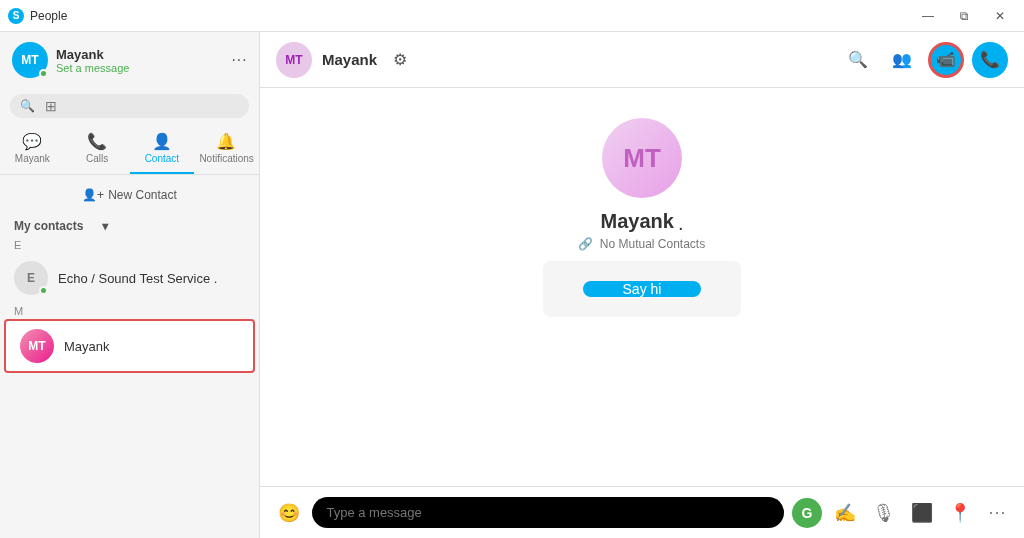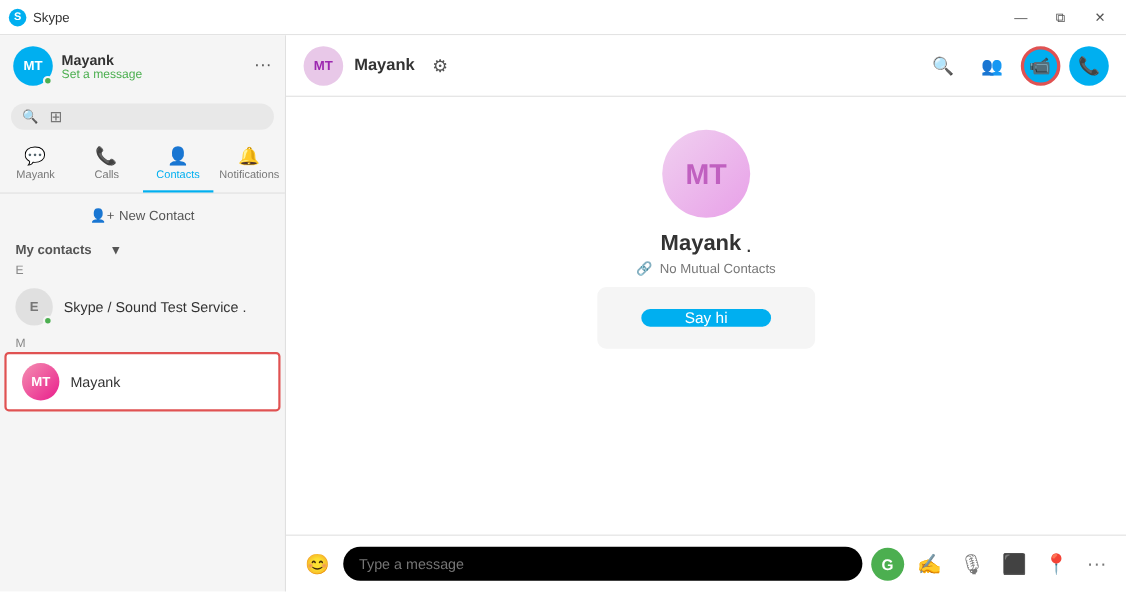--- a/index.html
+++ b/index.html
@@ -152,21 +152,21 @@
       width: 30px; height: 30px; background: #4caf50; border-radius: 50%;
       display: flex; align-items: center; justify-content: center; color: white; font-size: 14px; font-weight: bold; cursor: pointer;
     }
   </style>
 </head>
 <body>
 
 <div class="title-bar">
   <div class="title-bar-left">
     <div class="title-bar-logo">S</div>
-    <span class="title-bar-text">Skype</span>
+    <span class="title-bar-text">People</span>
   </div>
   <div class="title-bar-controls">
     <div class="title-bar-btn">—</div>
     <div class="title-bar-btn">⧉</div>
     <div class="title-bar-btn close">✕</div>
   </div>
 </div>
 
 <div class="main">
 
@@ -193,21 +193,21 @@
       <div class="nav-item">
         <span class="nav-icon">💬</span>
         <span>Mayank</span>
       </div>
       <div class="nav-item">
         <span class="nav-icon">📞</span>
         <span>Calls</span>
       </div>
       <div class="nav-item active">
         <span class="nav-icon">👤</span>
-        <span>Contacts</span>
+        <span>Contact</span>
       </div>
       <div class="nav-item">
         <span class="nav-icon">🔔</span>
         <span>Notifications</span>
       </div>
     </div>
 
     <div class="new-contact-btn">
       <span>👤+</span>
       <span>New Contact</span>
@@ -218,21 +218,21 @@
         <span>My contacts</span>
         <span>▾</span>
       </div>
 
       <div class="section-letter">E</div>
       <div class="contact-item">
         <div class="contact-avatar echo-avatar">
           <span>E</span>
           <div class="contact-online"></div>
         </div>
-        <span class="contact-name">Skype / Sound Test Service .</span>
+        <span class="contact-name">Echo / Sound Test Service .</span>
       </div>
 
       <div class="section-letter">M</div>
       <div class="contact-item selected">
         <div class="contact-avatar mayank-avatar">
           <span>MT</span>
         </div>
         <span class="contact-name">Mayank</span>
       </div>
     </div>

